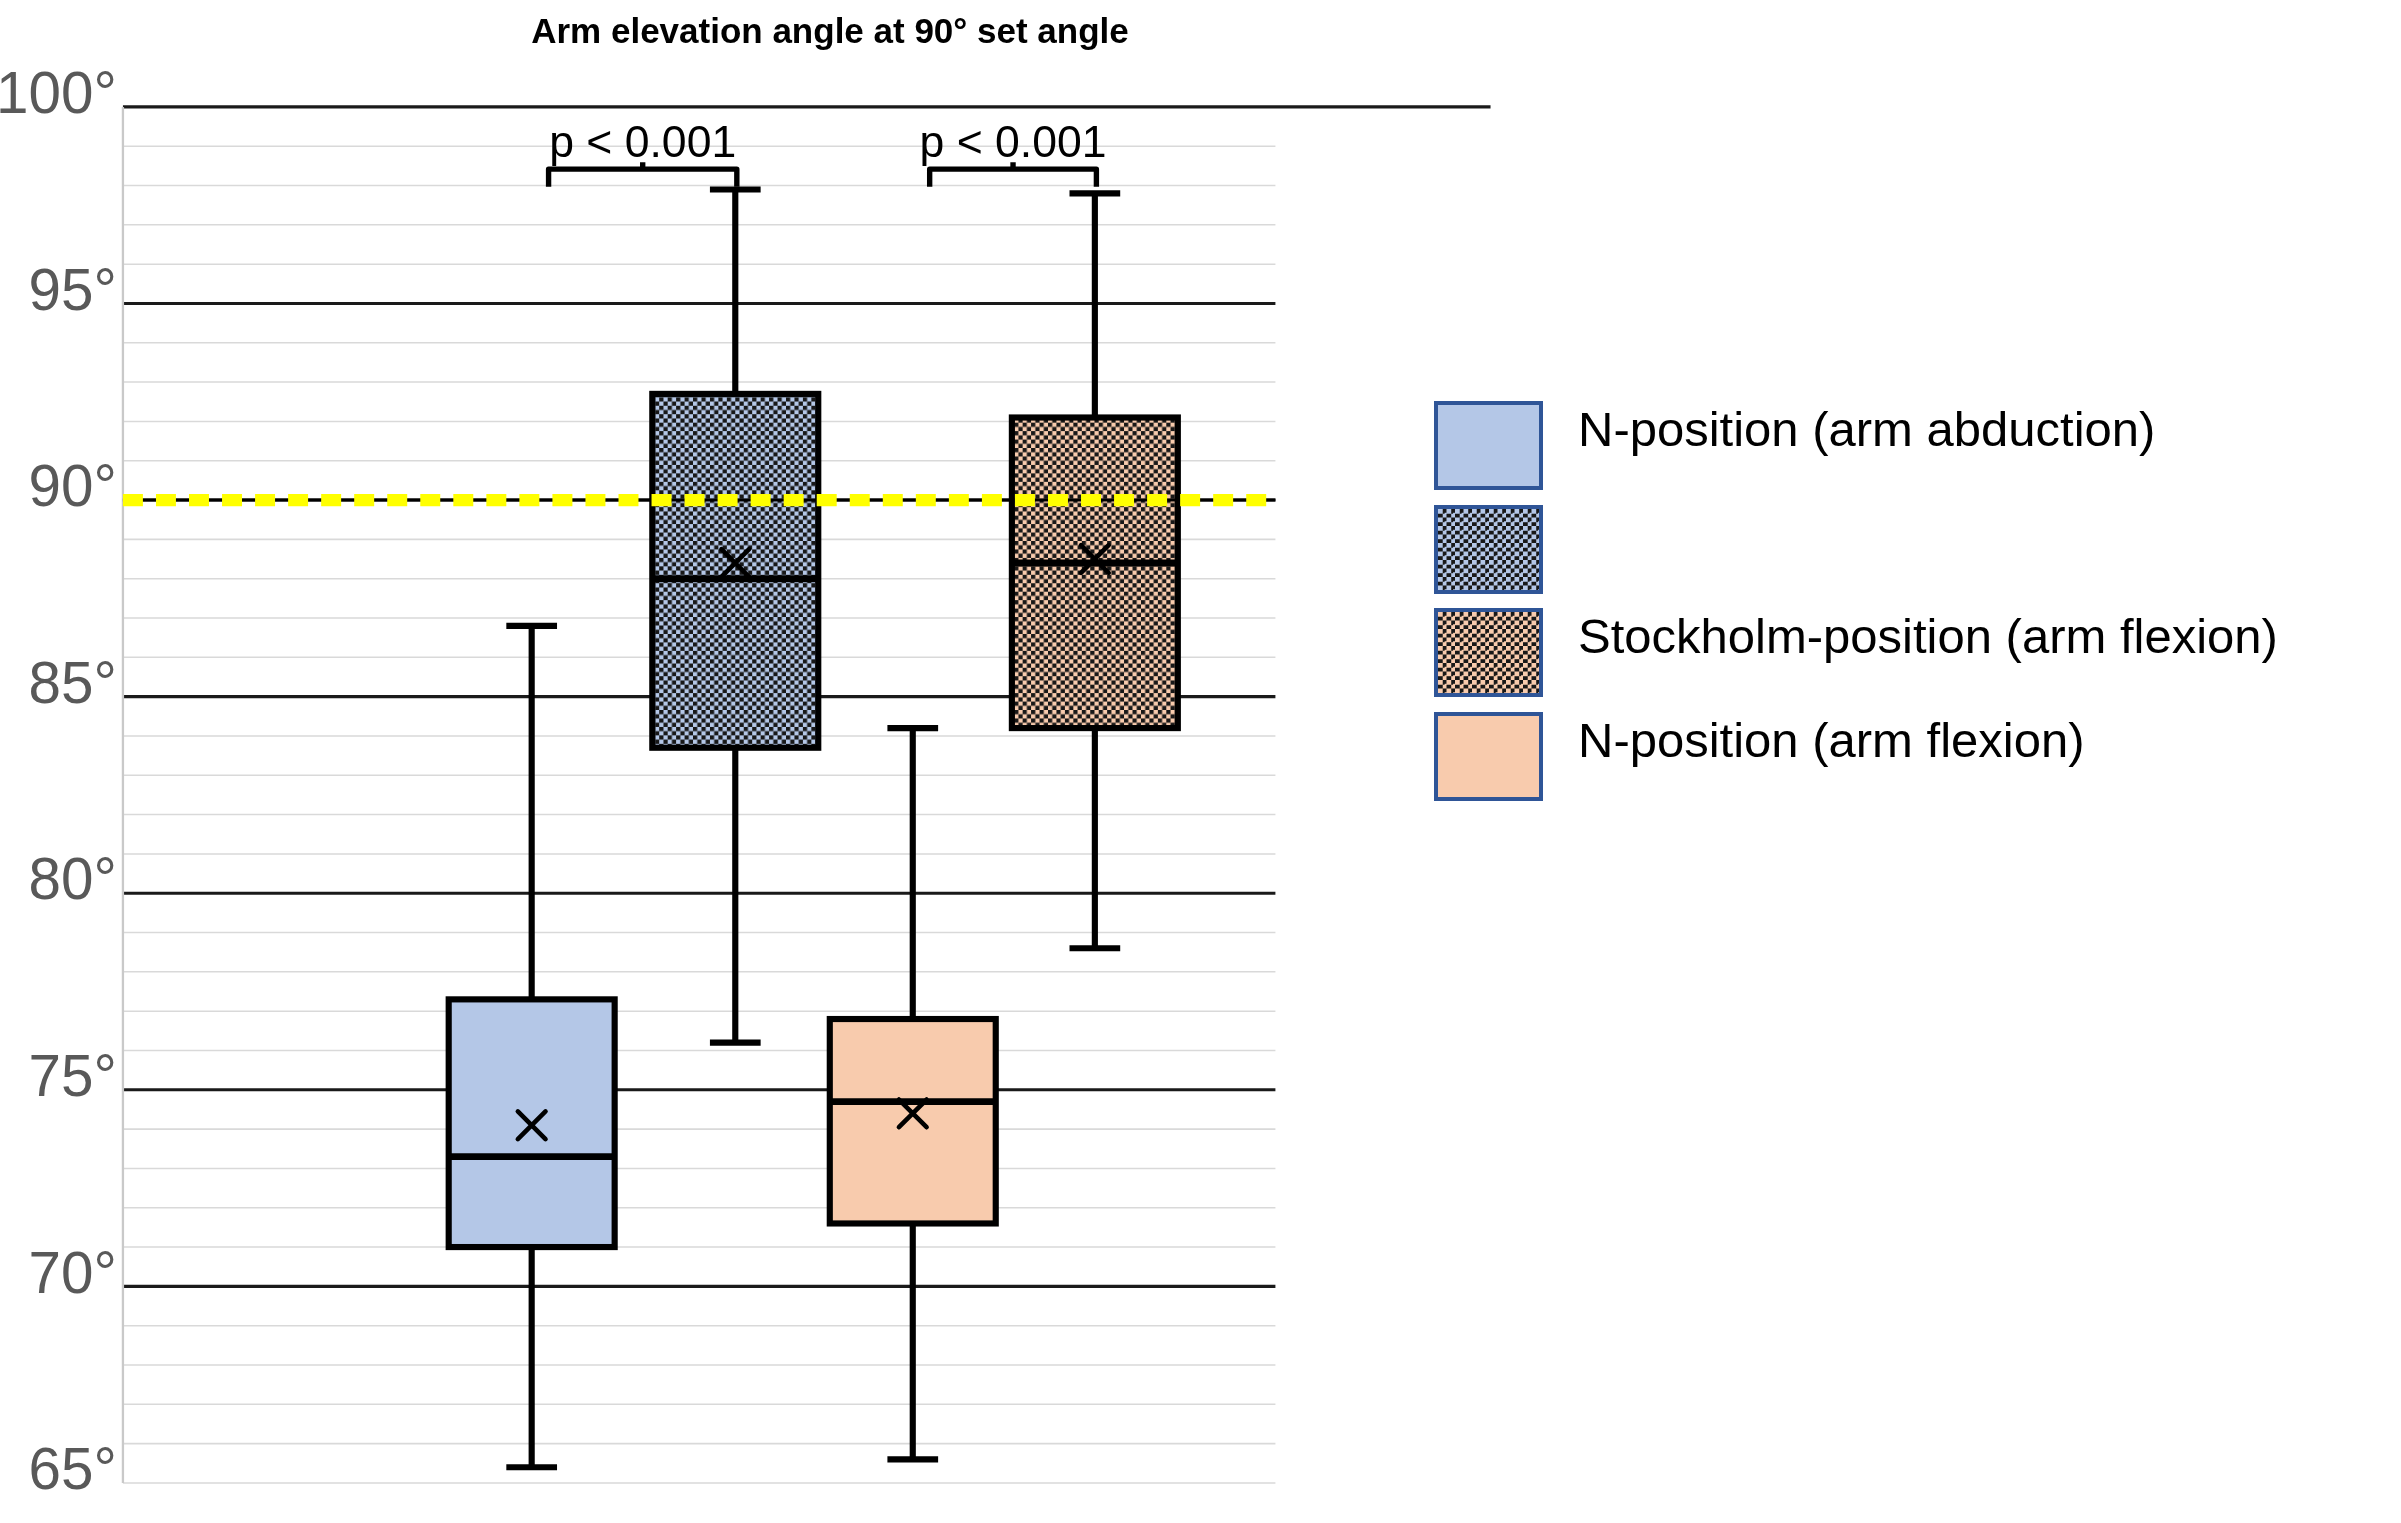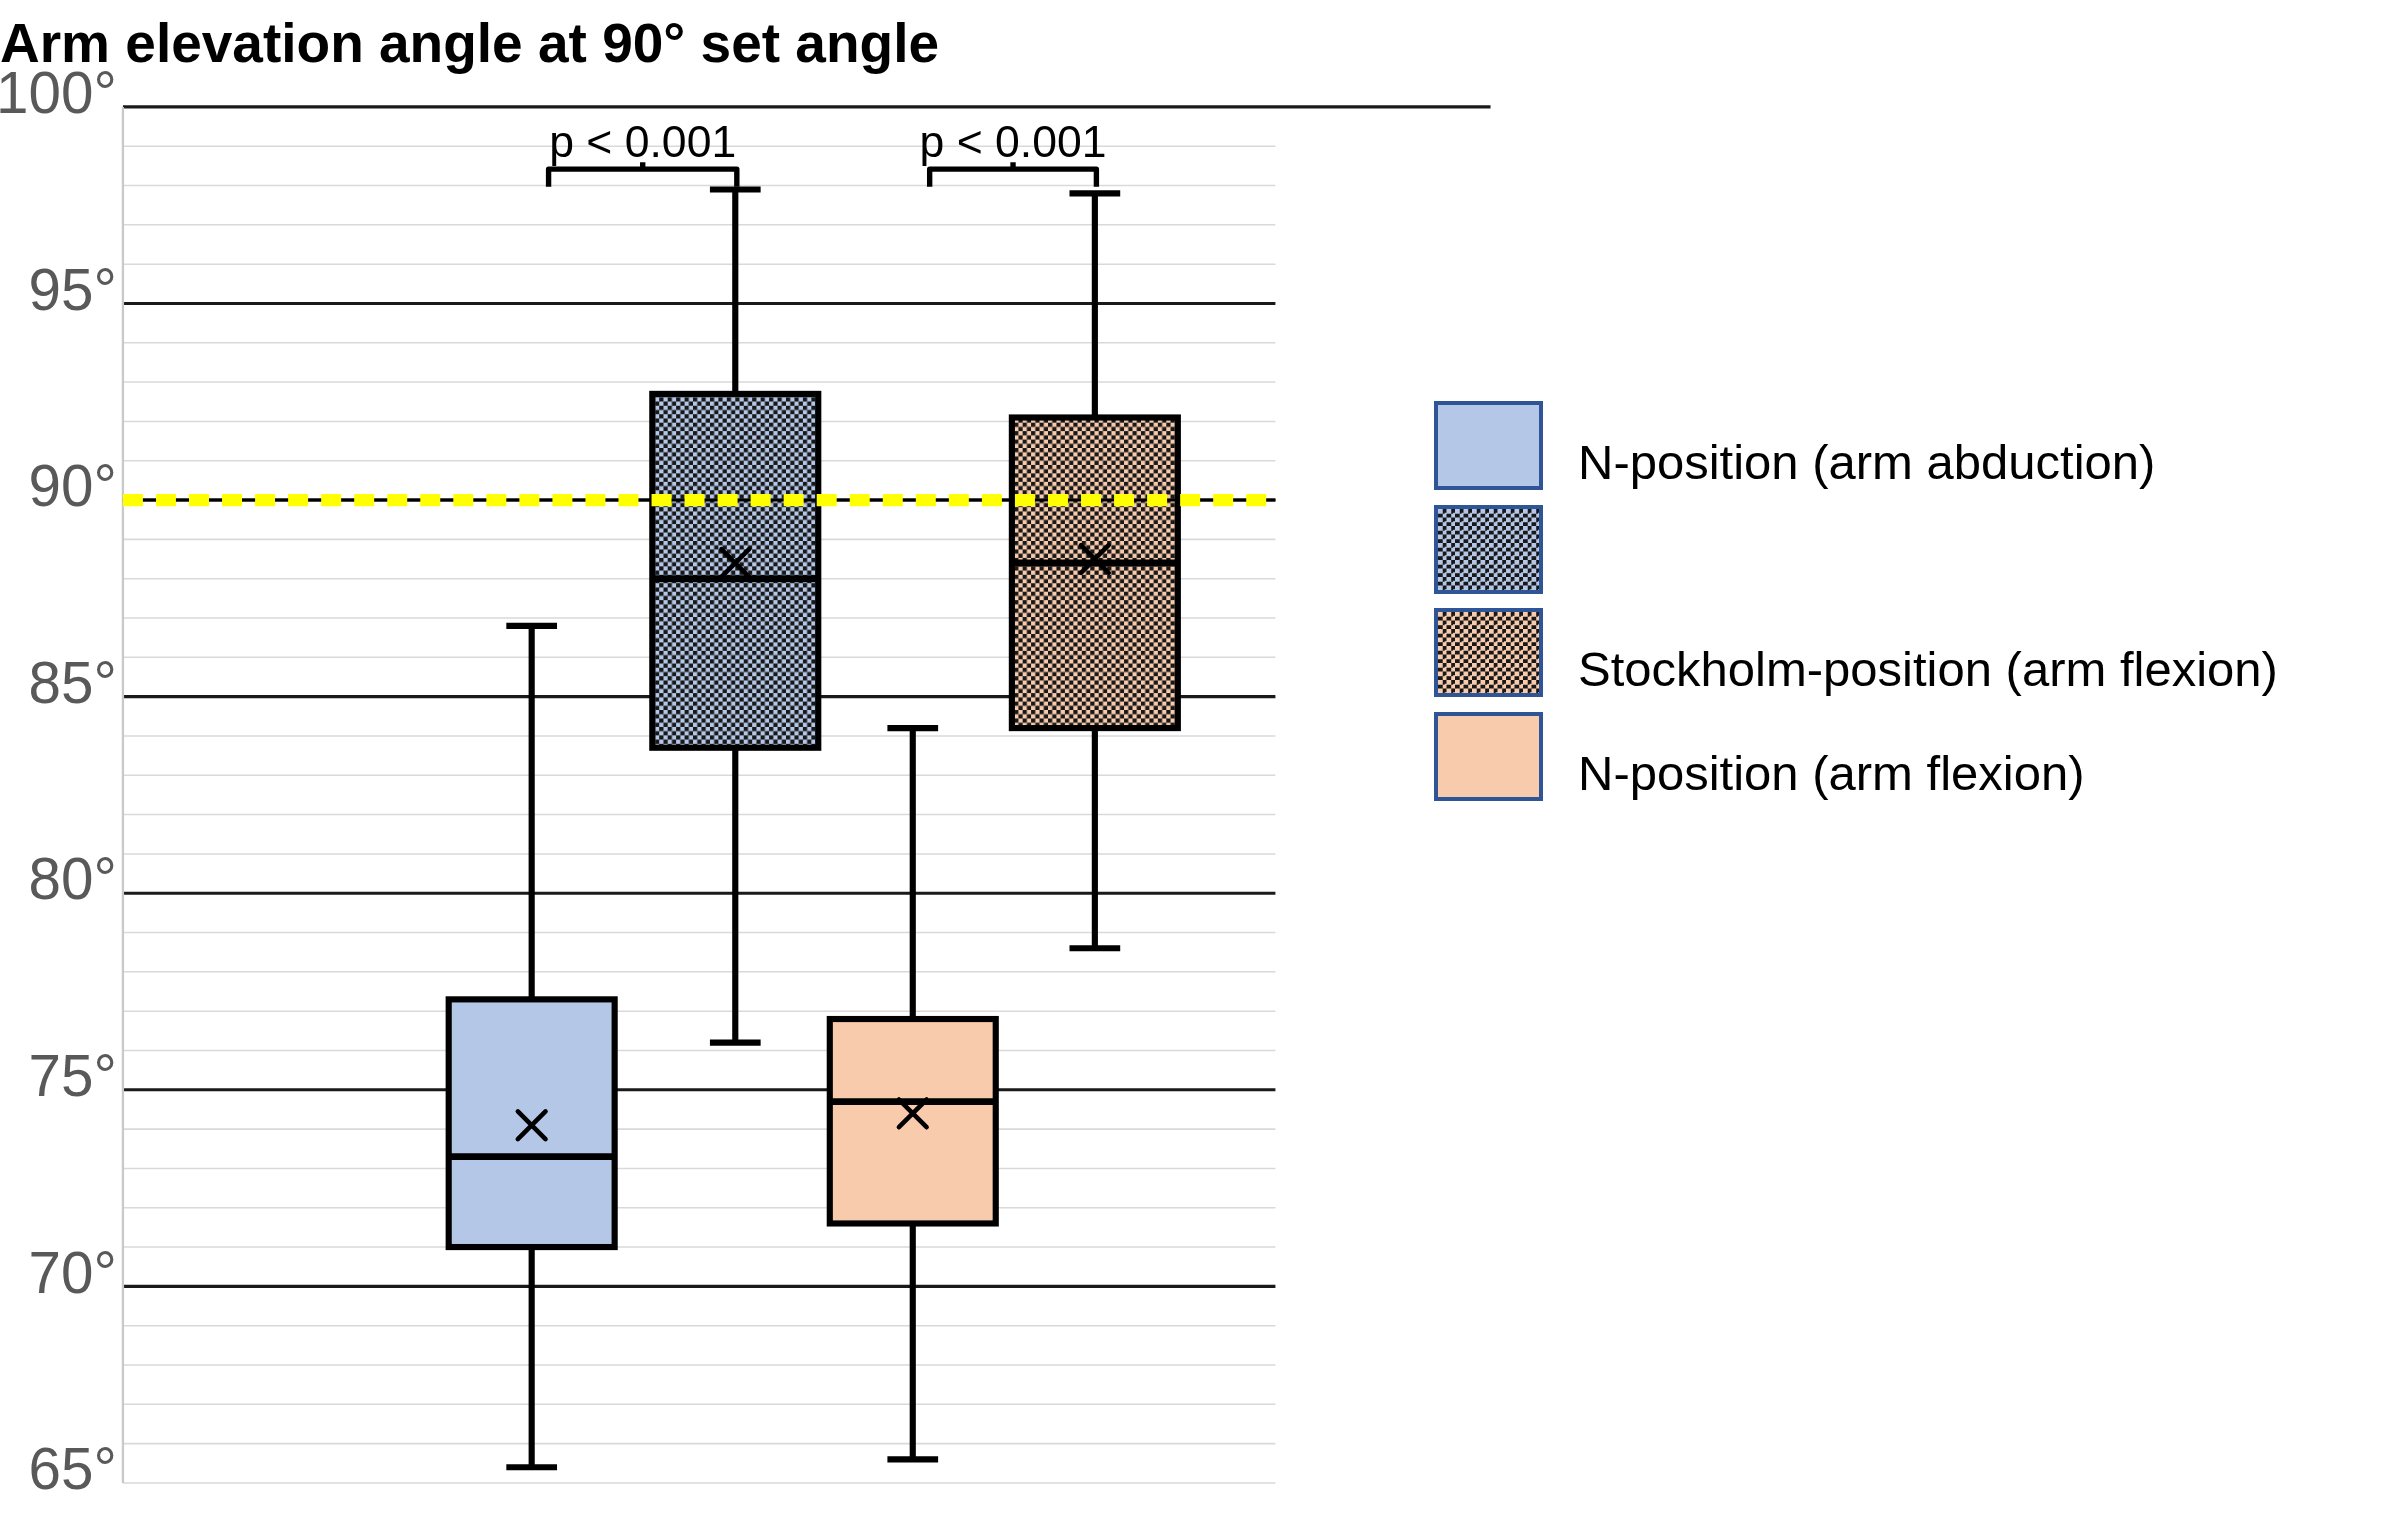--- a/index.html
+++ b/index.html
@@ -2,25 +2,25 @@
 <html style="font-size:12.3px"><head>
 <meta charset="utf-8">
 <style>
   html,body { margin:0; padding:0; }
   body {
     width:2401px; height:1523px; background:#ffffff; position:relative;
     font-family:"Liberation Sans", sans-serif;
   }
   #chart-svg { position:absolute; left:0; top:0; }
   .chart-title {
-    position:absolute; left:0; top:10.8px; width:1660px; text-align:left;
-    font-size:55px; font-weight:bold; color:#000;
+    position:absolute; left:0; top:10.8px; width:1660px; text-align:center;
+    font-size:35px; font-weight:bold; color:#000;
   }
   .legend { position:absolute; left:1434px; top:401px; }
-  .legend-row { display:flex; align-items:flex-end; height:89px; margin-bottom:14.6px; }
+  .legend-row { display:flex; align-items:flex-start; height:89px; margin-bottom:14.6px; }
   .swatch { width:109px; height:89px; border:4.6px solid #2f5597; box-sizing:border-box; flex:none; }
   .sw-solid-blue  { background-color:#b4c7e7; }
   .sw-solid-peach { background-color:#f8cbad; }
   .sw-check-blue  {
     background-color:#b4c7e7;
     background-image:conic-gradient(#181818 25%, transparent 0 50%, #181818 0 75%, transparent 0);
     background-size:8.5px 8.5px;
   }
   .sw-check-peach {
     background-color:#f8cbad;

